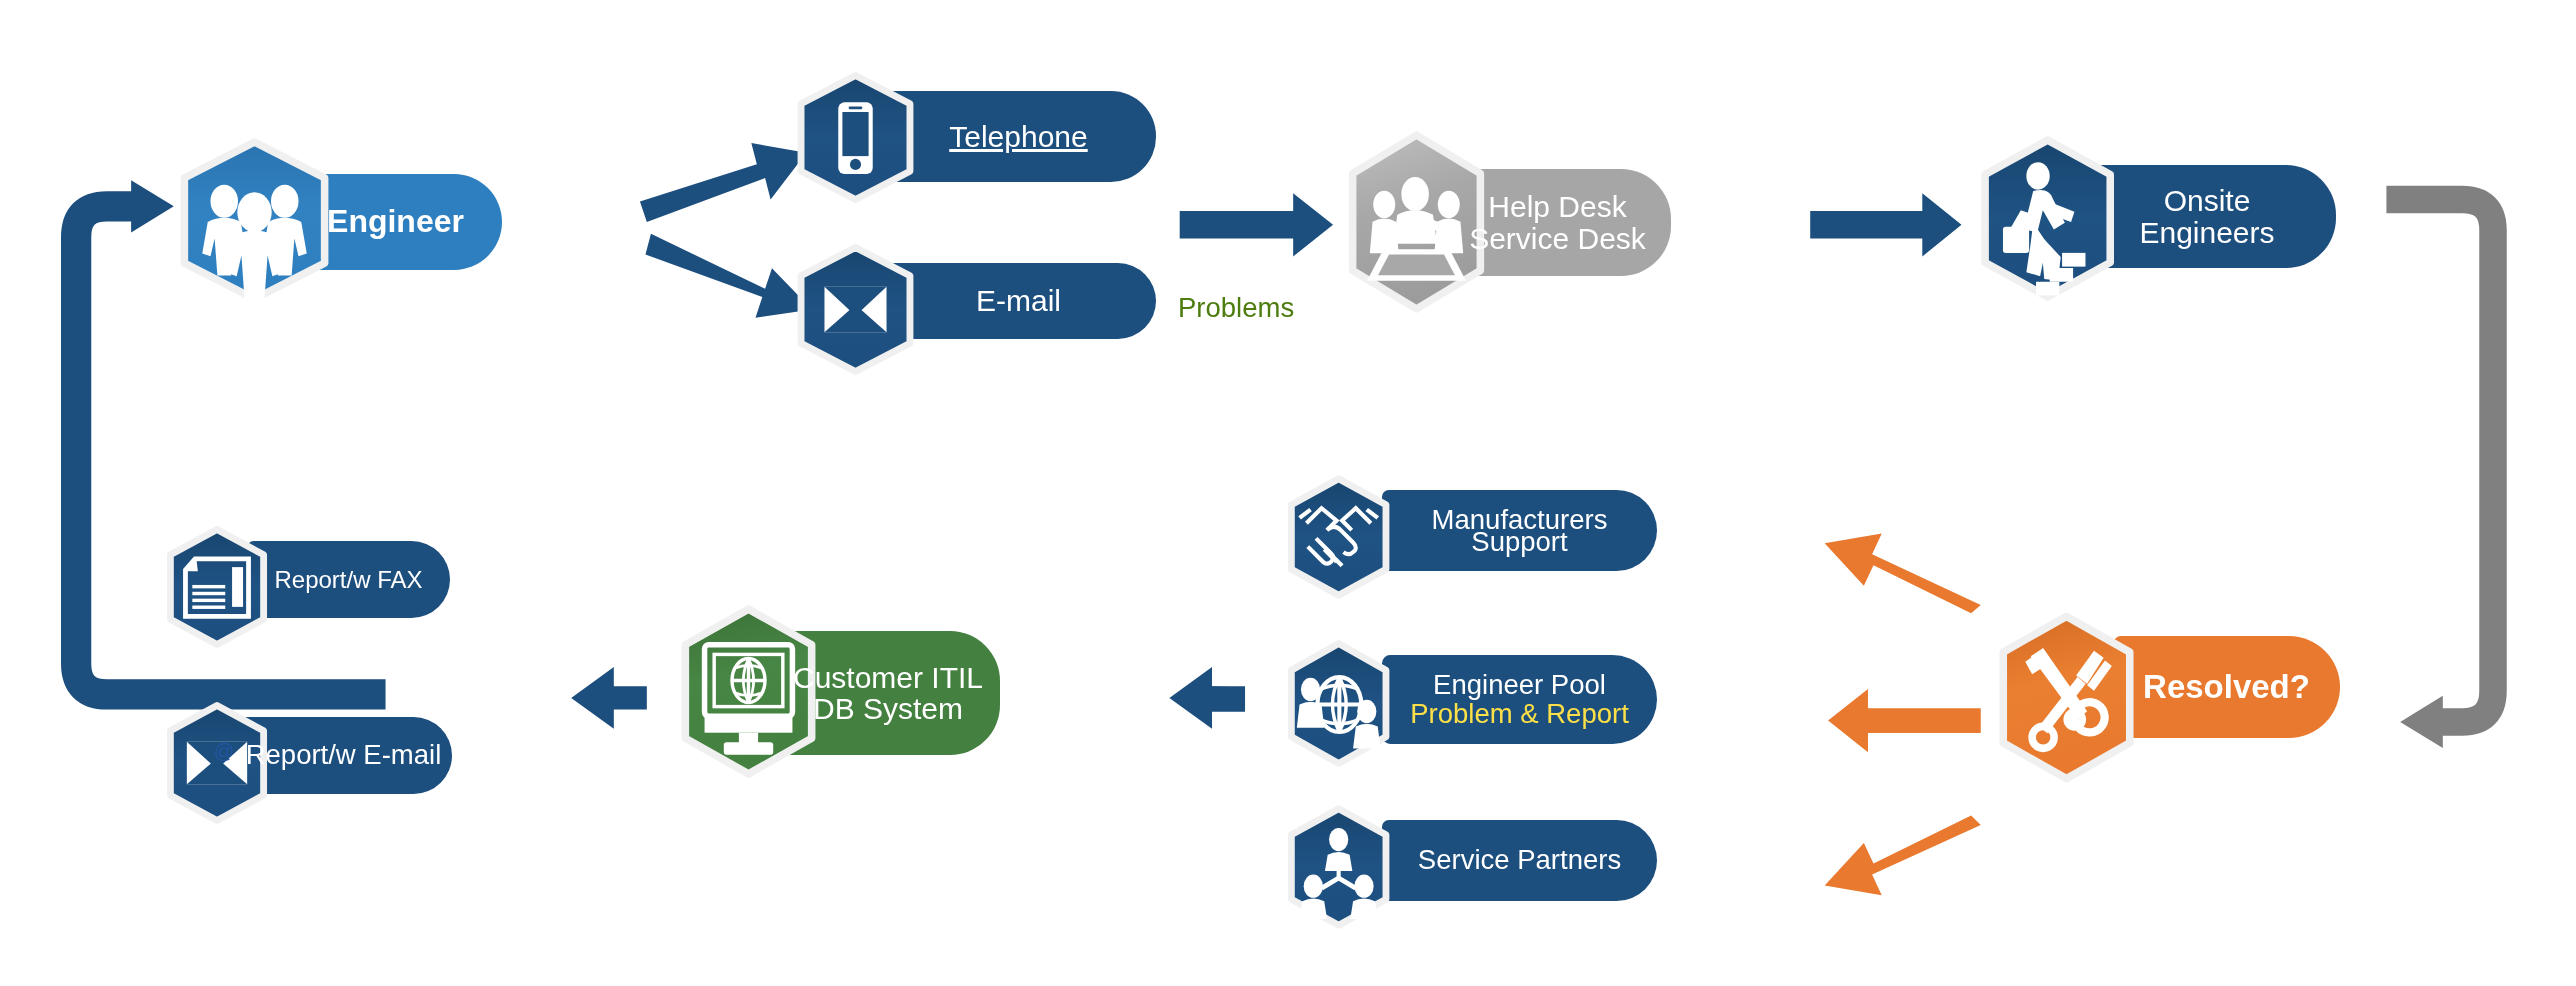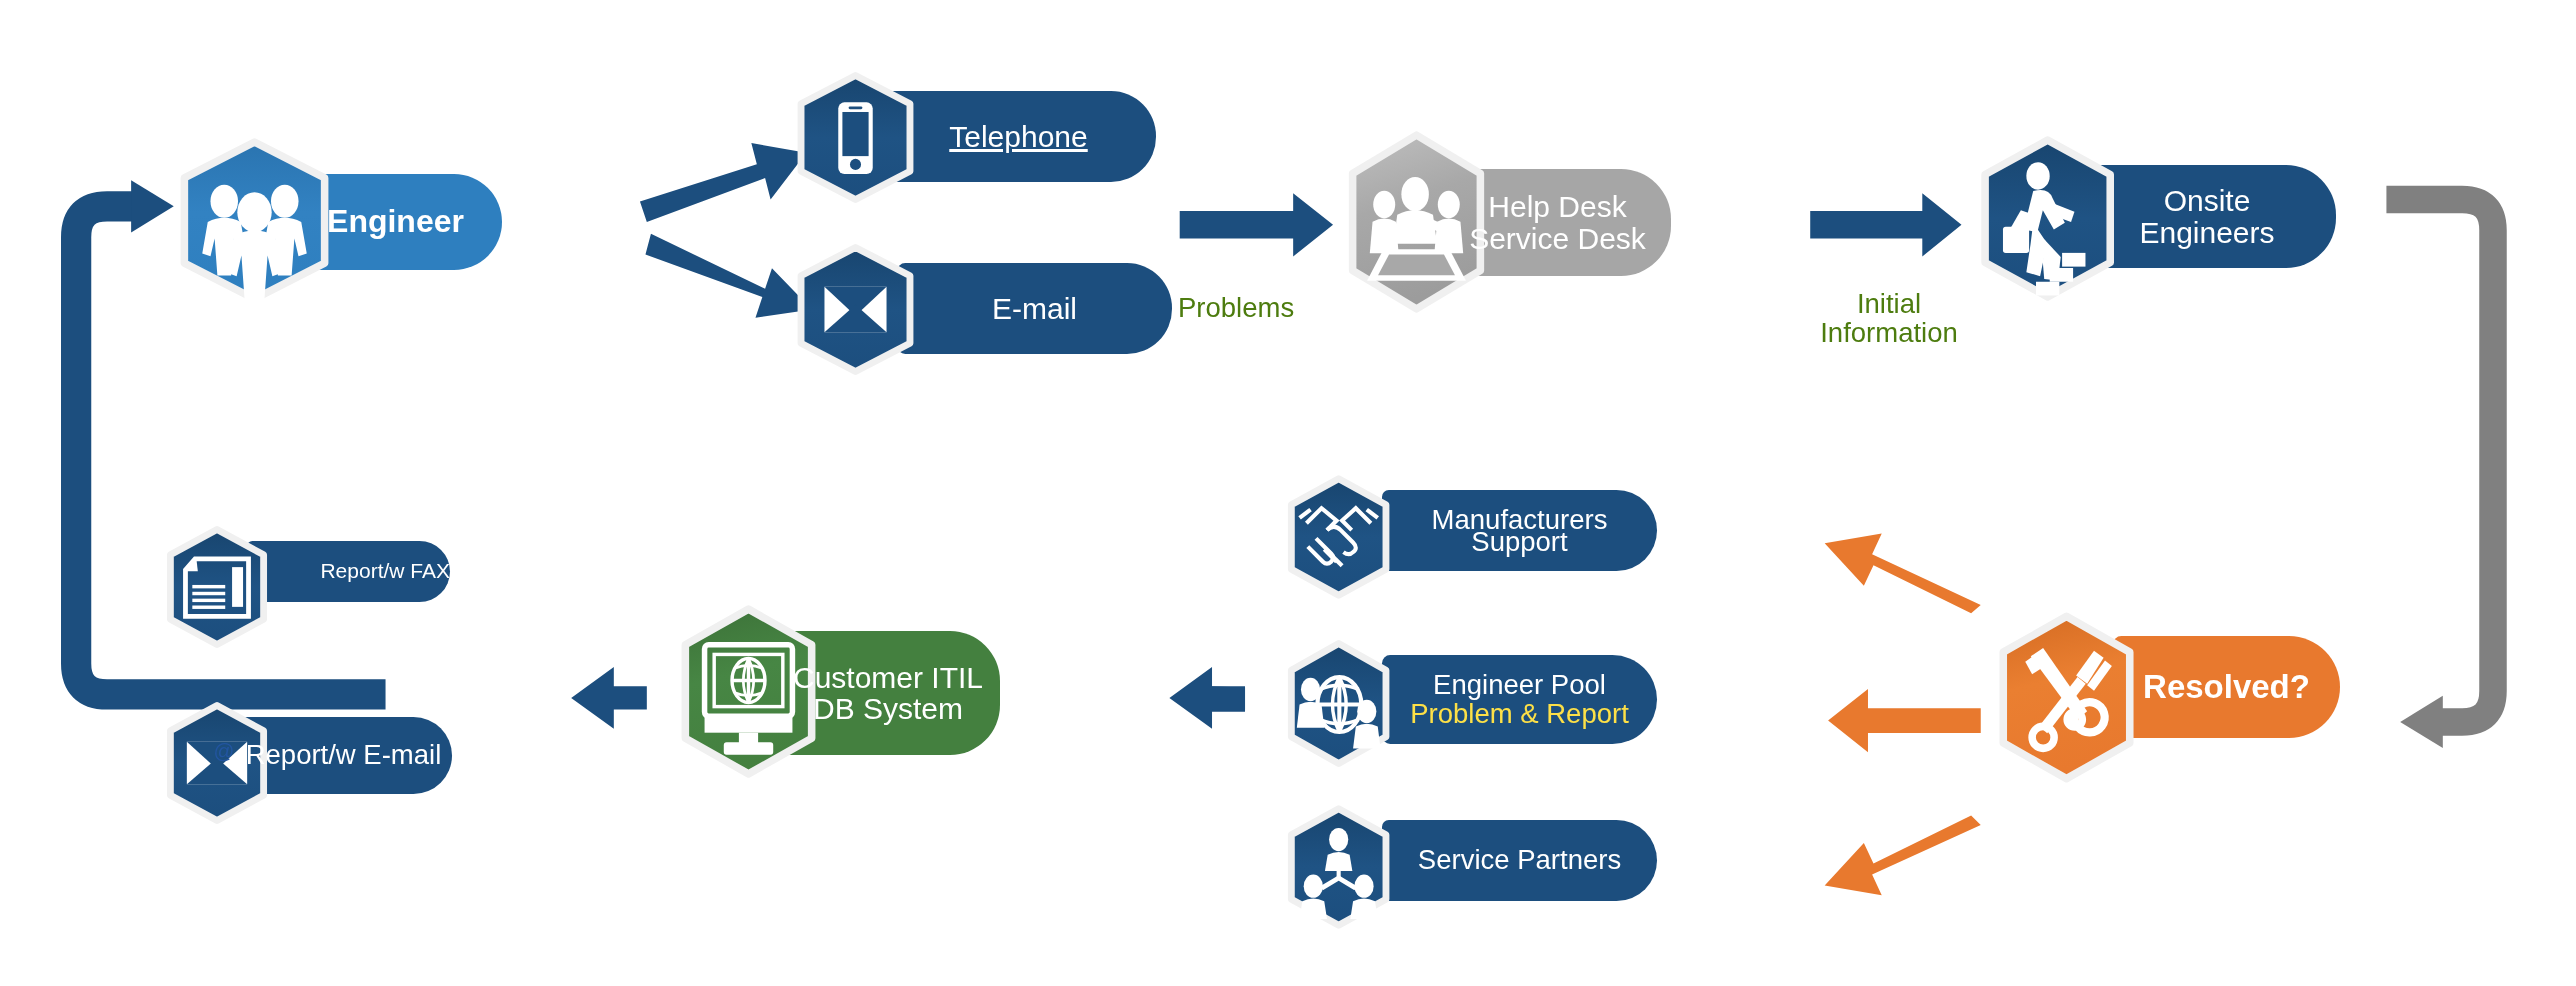--- a/index.html
+++ b/index.html
@@ -135,21 +135,21 @@
           <rect x="70" y="44" width="50" height="104" rx="9" ry="9"></rect>
           <rect x="76" y="58" width="38" height="64" fill="#1c4e7e"></rect>
           <rect x="85" y="50" width="20" height="4" rx="2" fill="#1c4e7e"></rect>
           <circle cx="95" cy="134" r="8" fill="#1c4e7e"></circle>
         </g>
       </svg>
     </div>
   </div>
 
   <div class="node" style="left:790px;top:244px;">
-    <div class="pill t-dark" style="left:107px;top:19px;width:275px;height:91px;border-radius:8.3px 45px 45px 8.3px;font-size:30px;">
+    <div class="pill t-dark" style="left:91px;top:19px;width:275px;height:76px;border-radius:8.3px 45px 45px 8.3px;font-size:30px;">
       <span class="nodetext">E-mail</span>
     </div>
     <div class="hexwrap" style="left:0;top:0;">
       <svg width="131" height="131" viewBox="0 0 190 190">
         <path d="M95 5 L174 46 L174 144 L95 185 L16 144 L16 46 Z" fill="url(#gTelD)" stroke="#f0f0f0" stroke-width="10" stroke-linejoin="round"></path>
         <g>
           <rect x="50" y="62" width="90" height="66" fill="#ffffff"></rect>
           <path d="M50 62 L95 104 L140 62 Z" fill="#1c4e7e"></path>
           <path d="M50 128 L95 88 L140 128 Z" fill="#1c4e7e"></path>
         </g>
@@ -336,21 +336,21 @@
           <path d="M100 128 q20 8 40 0" fill="none" stroke="#ffffff" stroke-width="4"></path>
           <rect x="56" y="162" width="128" height="24" fill="#ffffff"></rect>
           <rect x="106" y="186" width="28" height="20" fill="#ffffff"></rect>
           <rect x="84" y="200" width="72" height="18" rx="4" fill="#ffffff"></rect>
         </g>
       </svg>
     </div>
   </div>
 
   <div class="node" style="left:158px;top:526px;">
-    <div class="pill t-dark" style="left:89px;top:15px;width:203px;height:61px;border-radius:6.9px 39px 39px 6.9px;font-size:21px;justify-content:flex-end;">
+    <div class="pill t-dark" style="left:89px;top:15px;width:203px;height:77px;border-radius:6.9px 39px 39px 6.9px;font-size:24px;">
       <span class="nodetext">Report/w FAX</span>
     </div>
     <div class="hexwrap" style="left:0;top:0;">
       <svg width="118" height="122" viewBox="0 0 172 178">
         <path d="M86 5 L154 42 L154 136 L86 173 L18 136 L18 42 Z" fill="url(#gTelD)" stroke="#f0f0f0" stroke-width="10" stroke-linejoin="round"></path>
         <g>
           <path d="M54 48 L112 48 L132 48 L132 132 L40 132 L40 64 Z" fill="none" stroke="#ffffff" stroke-width="7"></path>
           <path d="M56 48 L40 66 L58 66 Z" fill="#ffffff"></path>
           <rect x="108" y="60" width="16" height="58" fill="#ffffff"></rect>
           <g fill="#ffffff">
@@ -377,19 +377,15 @@
           <path d="M42 120 L86 82 L130 120 Z" fill="#1c4e7e"></path>
           <text x="96" y="82" font-family="Liberation Sans, sans-serif" font-size="30" fill="#2255a0" text-anchor="middle">@</text>
         </g>
       </svg>
     </div>
   </div>
 
   <div class="flowlabel" style="left:1178px;top:265px;width:158px;font-size:27.5px;text-align:left;">
     <span>Problems</span>
   </div>
-  <div class="flowlabel" style="left:1772px;top:261px;width:234px;font-size:27.5px;">
-    <span>Initial
-Information</span>
-  </div>
 
 </div>
 
 
 </body></html>

